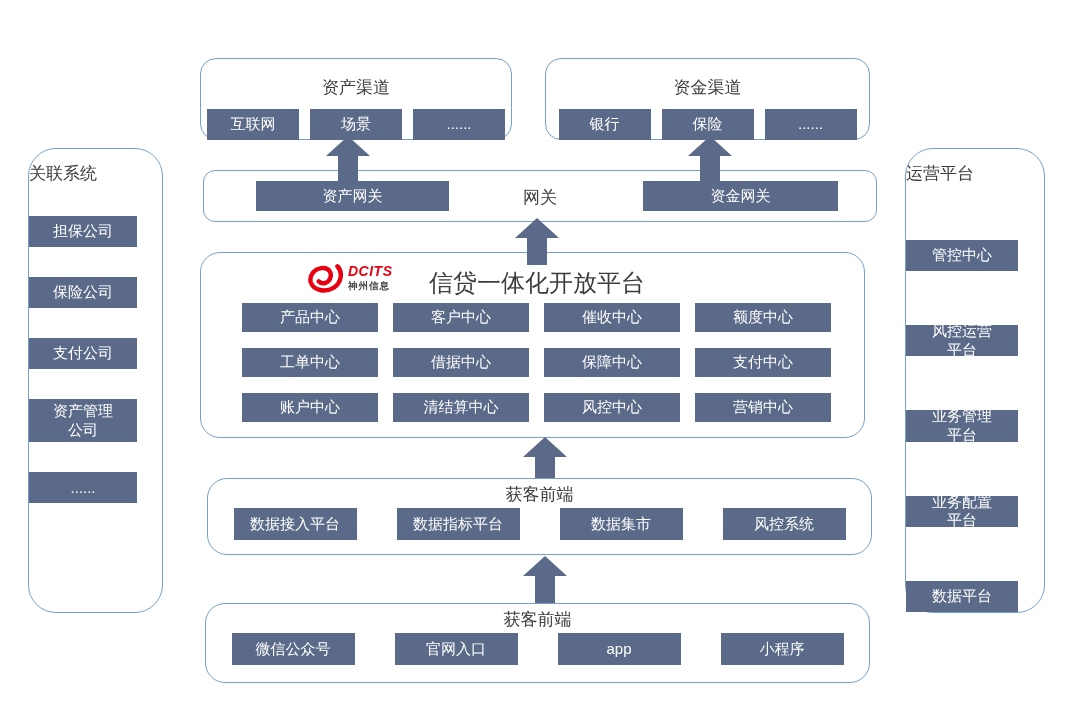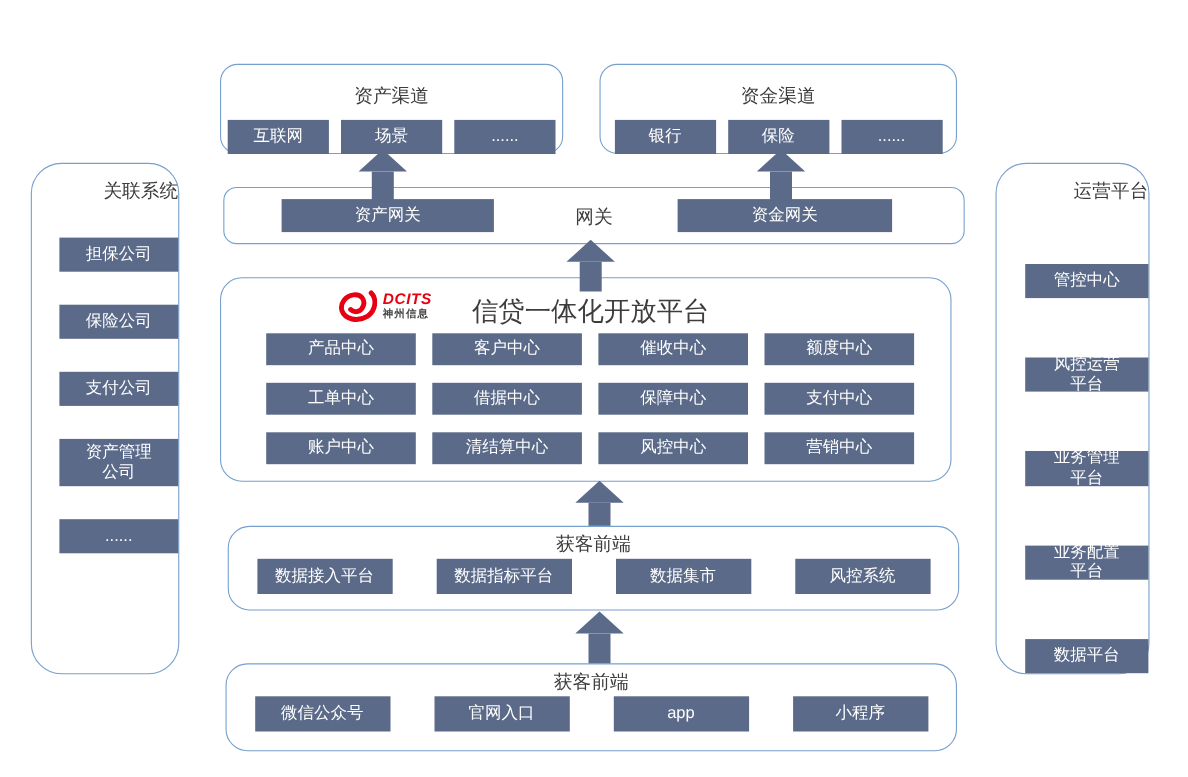--- a/index.html
+++ b/index.html
@@ -52,21 +52,21 @@
   .dcits-sub{color:#444;font-weight:bold;font-size:9.5px;margin-top:3px;letter-spacing:1px;}
   .platform-title{position:absolute;left:228px;top:8px;font-size:24px;color:var(--title-text);white-space:nowrap;}
   .platform-grid{position:absolute;left:41px;right:33px;top:50px;display:flex;flex-direction:column;gap:16px;}
   .platform-grid .chip-row{gap:13px;justify-content:space-between;}
   .platform-grid .chip{width:136px;height:29px;}
   
   .frontend-box{padding-top:5px;}
   .frontend-box .chip-row{gap:40px;margin-top:1px;}
   .frontend-box .chip{width:123px;height:32px;}
   
-  .side-panel{display:flex;flex-direction:column;align-items:flex-end;gap:30px;padding-top:14px;}
+  .side-panel{display:flex;flex-direction:column;align-items:flex-start;gap:30px;padding-top:14px;}
   .side-panel .chip{width:106px;min-height:31px;padding:3px 20px;}
   .left-panel .chip{width:108px;}
   .right-panel .chip{width:112px;margin-top:24px;}
   
   .up-arrow{position:absolute;display:flex;flex-direction:column;align-items:center;z-index:5;width:44px;}
   .up-arrow .head{
     width:0;height:0;border-left:22px solid transparent;border-right:22px solid transparent;
     border-bottom:20px solid var(--arrow);
   }
   .up-arrow .stem{width:20px;flex:1;background:var(--arrow);}
@@ -108,21 +108,21 @@
     <div class="chip-row">
       <div class="chip">银行</div>
       <div class="chip">保险</div>
       <div class="chip">......</div>
     </div>
   </div>
 
   <div class="outline rounded-12" style="left:203px;top:170px;width:674px;height:52px;">
     <div class="chip gw-chip" style="left:52px;width:193px;">资产网关</div>
     <div class="gateway-label">网关</div>
-    <div class="chip gw-chip" style="left:412px;width:195px;text-align:right;">资金网关</div>
+    <div class="chip gw-chip" style="left:439px;width:195px;text-align:right;">资金网关</div>
   </div>
 
   <div class="outline rounded-20" style="left:200px;top:252px;width:665px;height:186px;">
     <div class="platform-header">
       <div class="dcits-logo">
         <svg width="36" height="32" viewBox="0 0 40 36">
           <path d="M34 6 C40 12 39 24 30 30 C20 36 7 33 4 24 C2 16 8 9 16 8 C24 7 28 13 26 19 C24 25 17 27 13 23" stroke="#e60012" stroke-width="5" fill="none" stroke-linecap="round"></path>
         </svg>
         <div class="dcits-text">
           <span class="dcits-brand">DCITS</span>

